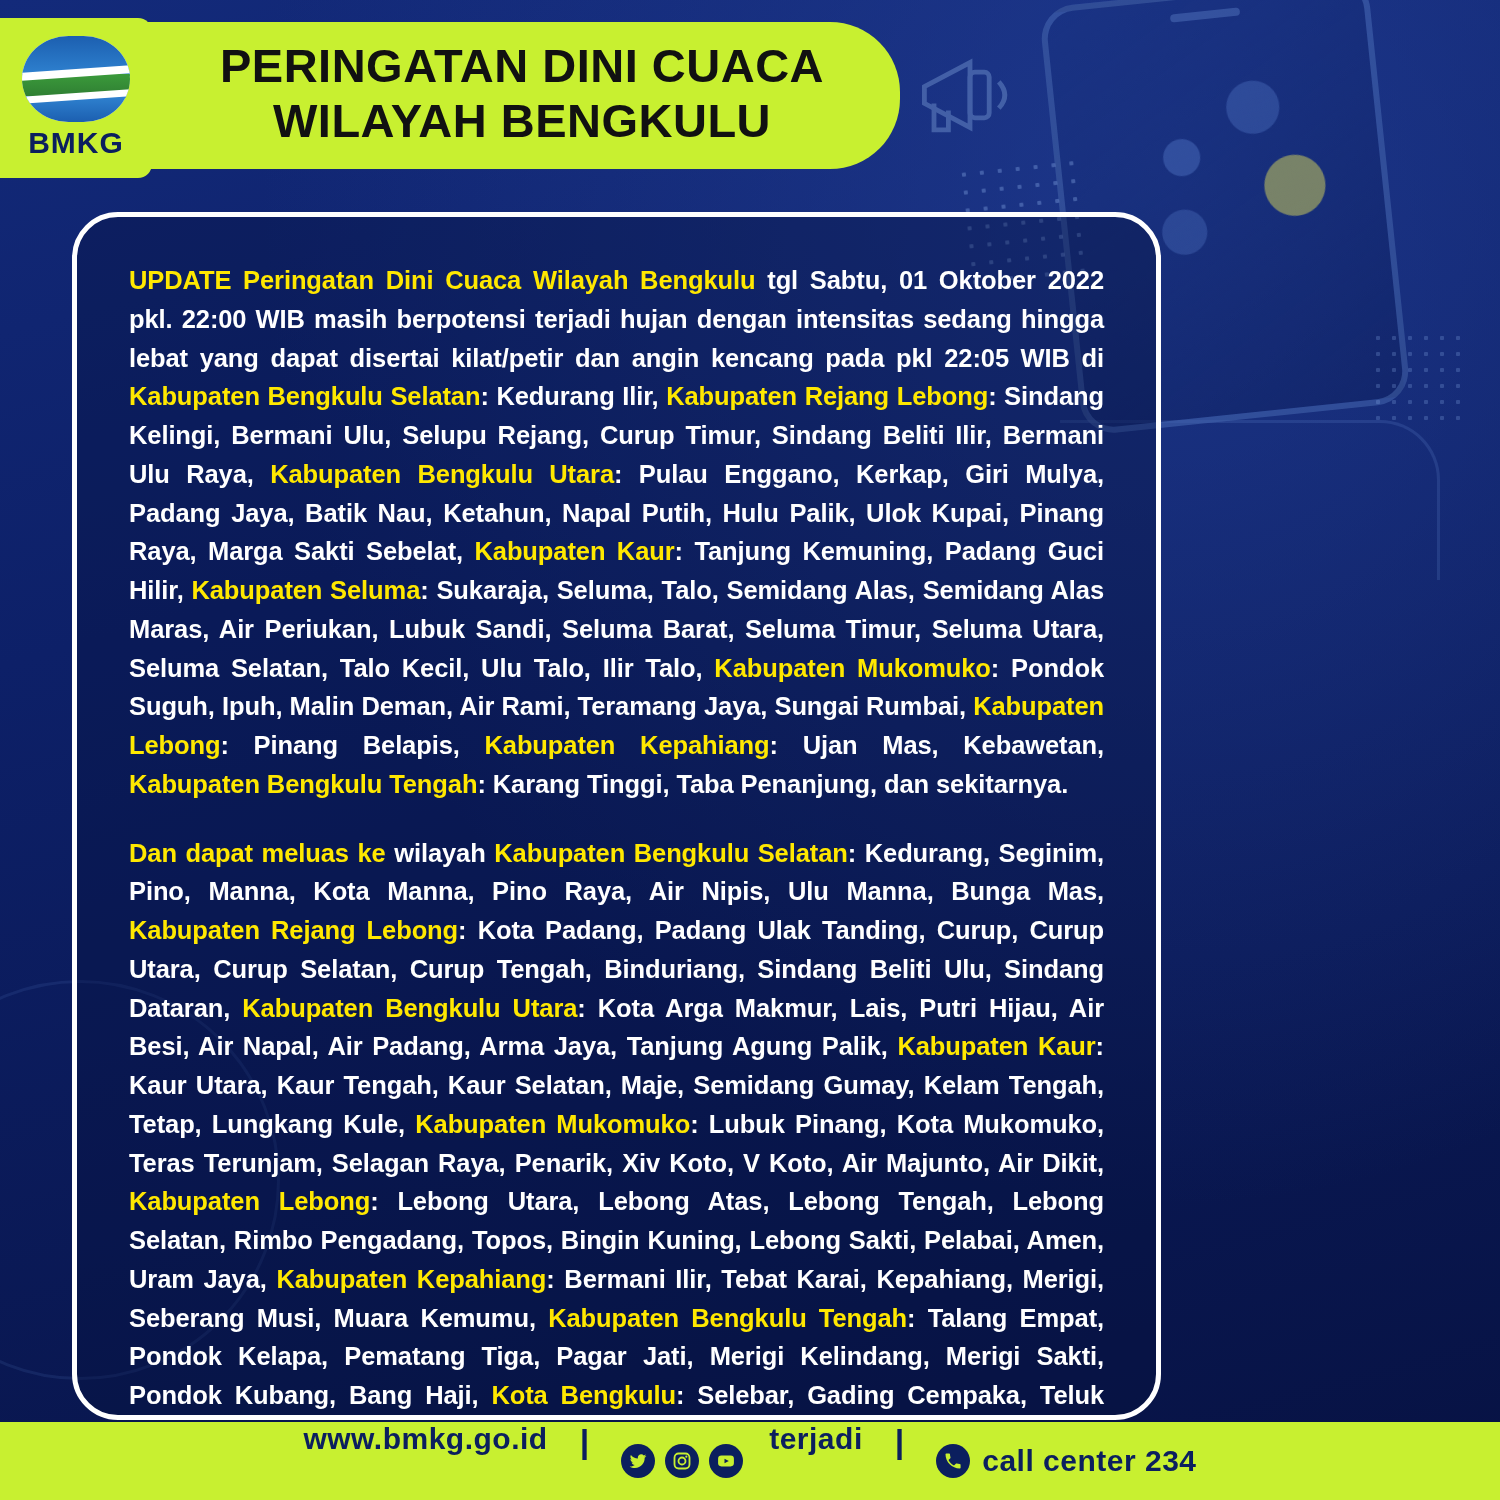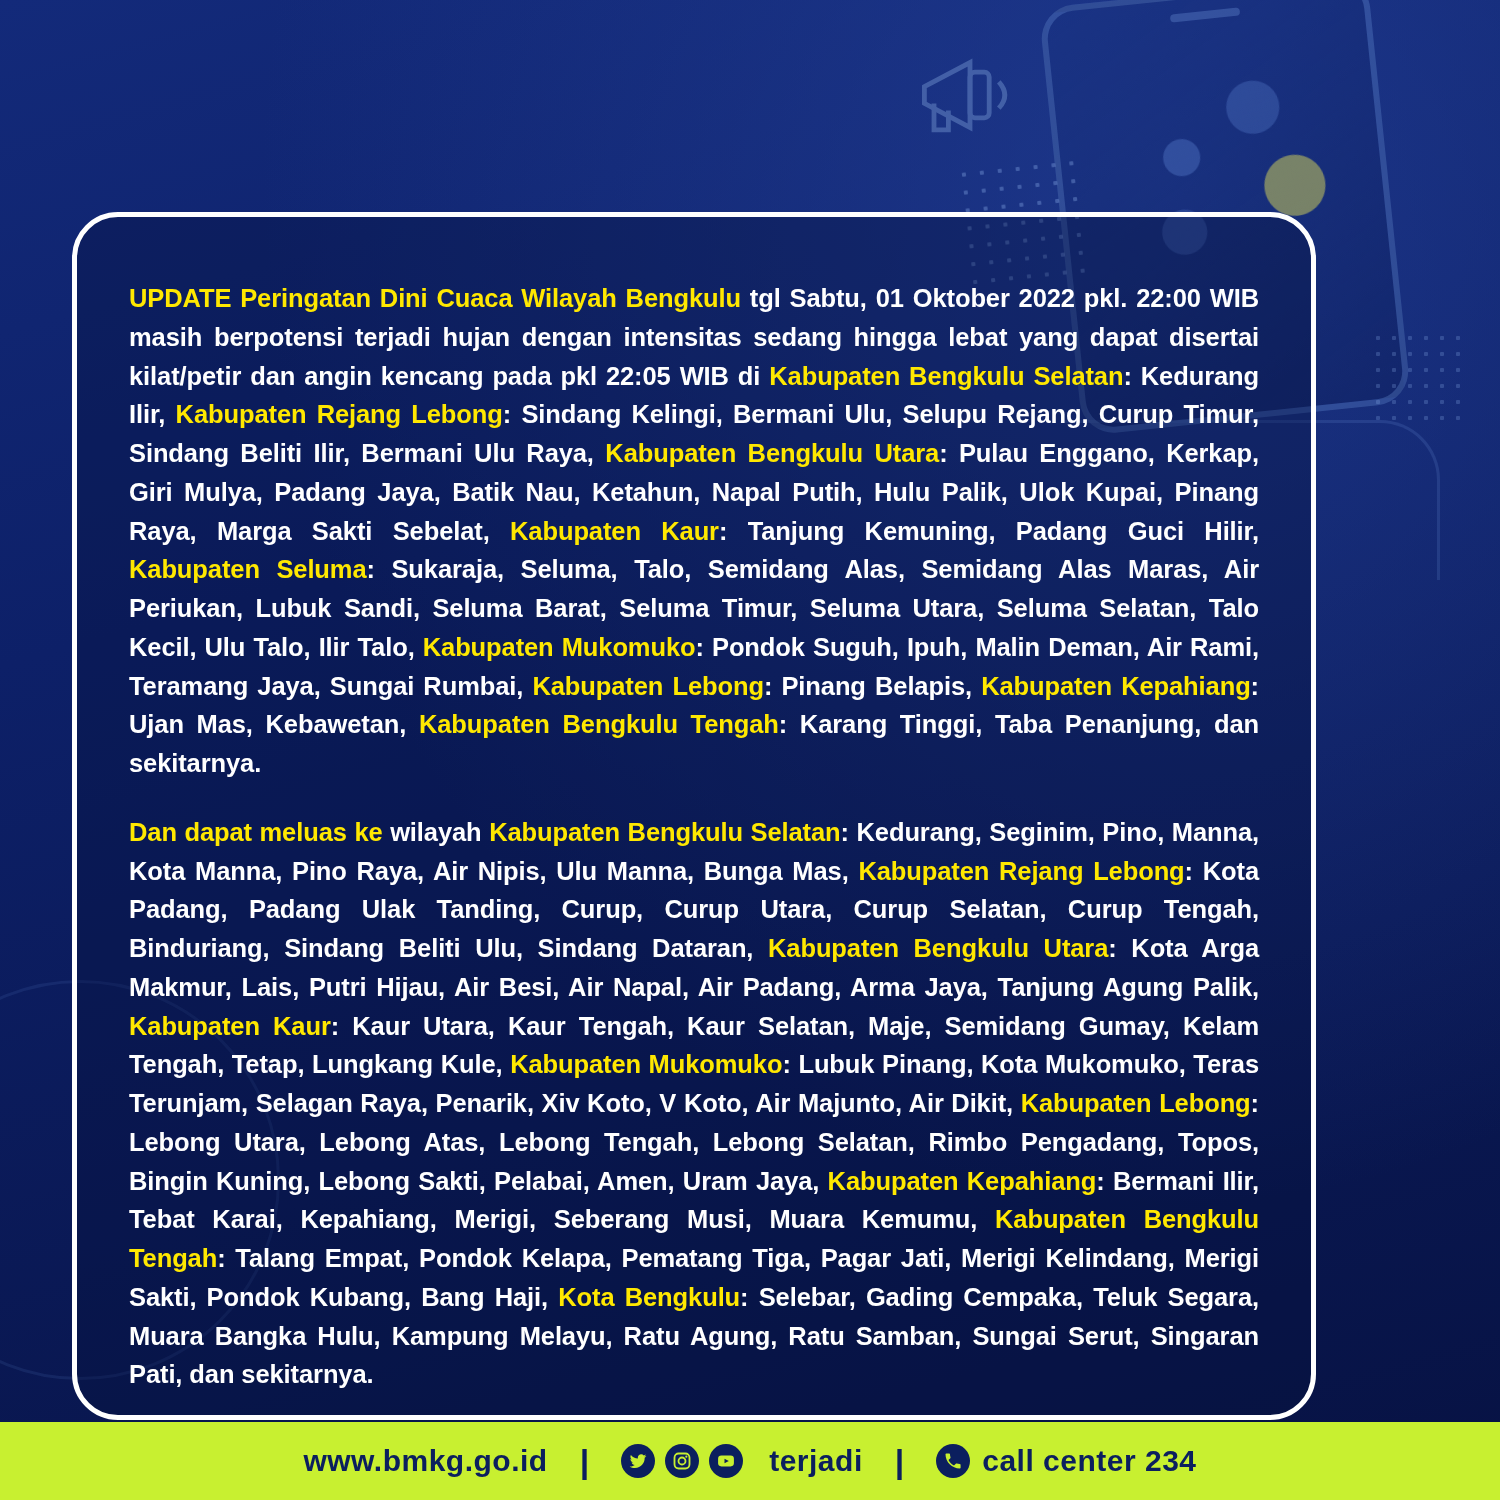--- a/index.html
+++ b/index.html
@@ -153,26 +153,26 @@
     line-height: 1.18;
     color: #111111;
     letter-spacing: 0.5px;
   }
 
   
   .card {
     position: absolute;
     left: 72px;
     top: 212px;
-    width: 1244px;
+    width: 1089px;
     height: 1208px;
     border: 5px solid #ffffff;
     border-radius: 46px;
     background: rgba(6,16,60,0.35);
-    padding: 62px 52px;
+    padding: 44px 52px;
   }
   .body-text {
     font-family: "Liberation Sans", sans-serif;
     color: #ffffff;
     font-size: 25.5px;
     line-height: 1.52;
     text-align: justify;
     font-weight: bold;
     letter-spacing: -0.1px;
   }
@@ -193,21 +193,20 @@
   }
 
   
   .footer {
     position: absolute;
     left: 0; bottom: 0;
     width: 1500px;
     height: 78px;
     background: #c8f030;
     display: flex;
-    align-items: center;
     justify-content: center;
     gap: 26px;
   }
   .footer-text {
     font-family: "Liberation Sans", sans-serif;
     font-weight: bold;
     font-size: 30px;
     color: #0b1f5e;
     letter-spacing: 0.5px;
   }
@@ -244,20 +243,36 @@
   <div class="deco deco-dots"></div>
   <div class="deco deco-dots2"></div>
   <div class="deco deco-arc"></div>
   <svg class="deco deco-mega" viewBox="0 0 100 90">
     <path d="M12 38 L50 18 L50 72 L12 52 Z" fill="none" stroke="#8fb4e8" stroke-width="4"></path>
     <rect x="50" y="26" width="16" height="38" rx="4" fill="none" stroke="#8fb4e8" stroke-width="4"></rect>
     <path d="M20 52 L20 74 L32 74 L32 58" fill="none" stroke="#8fb4e8" stroke-width="4"></path>
     <path d="M74 34 q10 11 0 22" fill="none" stroke="#8fb4e8" stroke-width="4"></path>
   </svg>
 
+  <div class="header">
+    <div class="title-pill">
+      <div class="line">PERINGATAN DINI CUACA</div>
+      <div class="line">WILAYAH BENGKULU</div>
+    </div>
+    <div class="logo-block">
+      <span class="logo-mark">
+        <span class="sky"></span>
+        <span class="land"></span>
+        <span class="sea"></span>
+        <span class="white1"></span>
+        <span class="white2"></span>
+      </span>
+      <span class="logo-text">BMKG</span>
+    </div>
+  </div>
 
   <div class="card">
     <p class="body-text para"><span class="hl">UPDATE Peringatan Dini Cuaca Wilayah Bengkulu</span><span> tgl Sabtu, 01 Oktober 2022 pkl. 22:00 WIB masih berpotensi terjadi hujan dengan intensitas sedang hingga lebat yang dapat disertai kilat/petir dan angin kencang pada pkl 22:05 WIB di </span><span class="hl">Kabupaten Bengkulu Selatan</span><span>: Kedurang Ilir, </span><span class="hl">Kabupaten Rejang Lebong</span><span>: Sindang Kelingi, Bermani Ulu, Selupu Rejang, Curup Timur, Sindang Beliti Ilir, Bermani Ulu Raya, </span><span class="hl">Kabupaten Bengkulu Utara</span><span>: Pulau Enggano, Kerkap, Giri Mulya, Padang Jaya, Batik Nau, Ketahun, Napal Putih, Hulu Palik, Ulok Kupai, Pinang Raya, Marga Sakti Sebelat, </span><span class="hl">Kabupaten Kaur</span><span>: Tanjung Kemuning, Padang Guci Hilir, </span><span class="hl">Kabupaten Seluma</span><span>: Sukaraja, Seluma, Talo, Semidang Alas, Semidang Alas Maras, Air Periukan, Lubuk Sandi, Seluma Barat, Seluma Timur, Seluma Utara, Seluma Selatan, Talo Kecil, Ulu Talo, Ilir Talo, </span><span class="hl">Kabupaten Mukomuko</span><span>: Pondok Suguh, Ipuh, Malin Deman, Air Rami, Teramang Jaya, Sungai Rumbai, </span><span class="hl">Kabupaten Lebong</span><span>: Pinang Belapis, </span><span class="hl">Kabupaten Kepahiang</span><span>: Ujan Mas, Kebawetan, </span><span class="hl">Kabupaten Bengkulu Tengah</span><span>: Karang Tinggi, Taba Penanjung, dan sekitarnya.</span></p>
     <p class="body-text para"><span class="hl">Dan dapat meluas ke</span><span> wilayah </span><span class="hl">Kabupaten Bengkulu Selatan</span><span>: Kedurang, Seginim, Pino, Manna, Kota Manna, Pino Raya, Air Nipis, Ulu Manna, Bunga Mas, </span><span class="hl">Kabupaten Rejang Lebong</span><span>: Kota Padang, Padang Ulak Tanding, Curup, Curup Utara, Curup Selatan, Curup Tengah, Binduriang, Sindang Beliti Ulu, Sindang Dataran, </span><span class="hl">Kabupaten Bengkulu Utara</span><span>: Kota Arga Makmur, Lais, Putri Hijau, Air Besi, Air Napal, Air Padang, Arma Jaya, Tanjung Agung Palik, </span><span class="hl">Kabupaten Kaur</span><span>: Kaur Utara, Kaur Tengah, Kaur Selatan, Maje, Semidang Gumay, Kelam Tengah, Tetap, Lungkang Kule, </span><span class="hl">Kabupaten Mukomuko</span><span>: Lubuk Pinang, Kota Mukomuko, Teras Terunjam, Selagan Raya, Penarik, Xiv Koto, V Koto, Air Majunto, Air Dikit, </span><span class="hl">Kabupaten Lebong</span><span>: Lebong Utara, Lebong Atas, Lebong Tengah, Lebong Selatan, Rimbo Pengadang, Topos, Bingin Kuning, Lebong Sakti, Pelabai, Amen, Uram Jaya, </span><span class="hl">Kabupaten Kepahiang</span><span>: Bermani Ilir, Tebat Karai, Kepahiang, Merigi, Seberang Musi, Muara Kemumu, </span><span class="hl">Kabupaten Bengkulu Tengah</span><span>: Talang Empat, Pondok Kelapa, Pematang Tiga, Pagar Jati, Merigi Kelindang, Merigi Sakti, Pondok Kubang, Bang Haji, </span><span class="hl">Kota Bengkulu</span><span>: Selebar, Gading Cempaka, Teluk Segara, Muara Bangka Hulu, Kampung Melayu, Ratu Agung, Ratu Samban, Sungai Serut, Singaran Pati, dan sekitarnya.</span></p>
     <p class="sign">Prakirawan BMKG - Bengkulu</p>
   </div>
 
   <div class="footer">
     <span class="footer-text">www.bmkg.go.id</span>
     <span class="sep">|</span>

